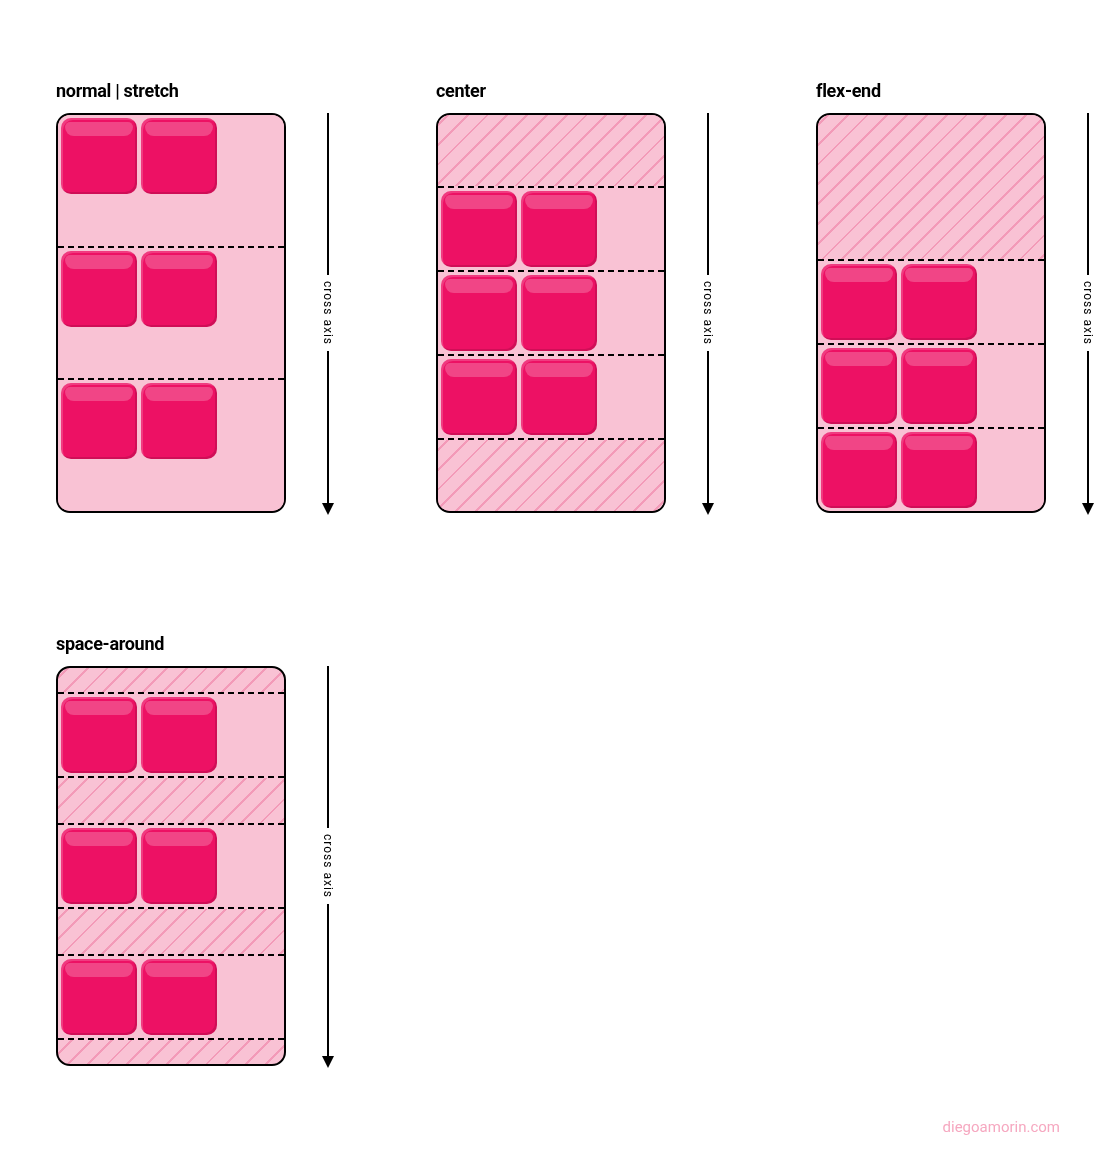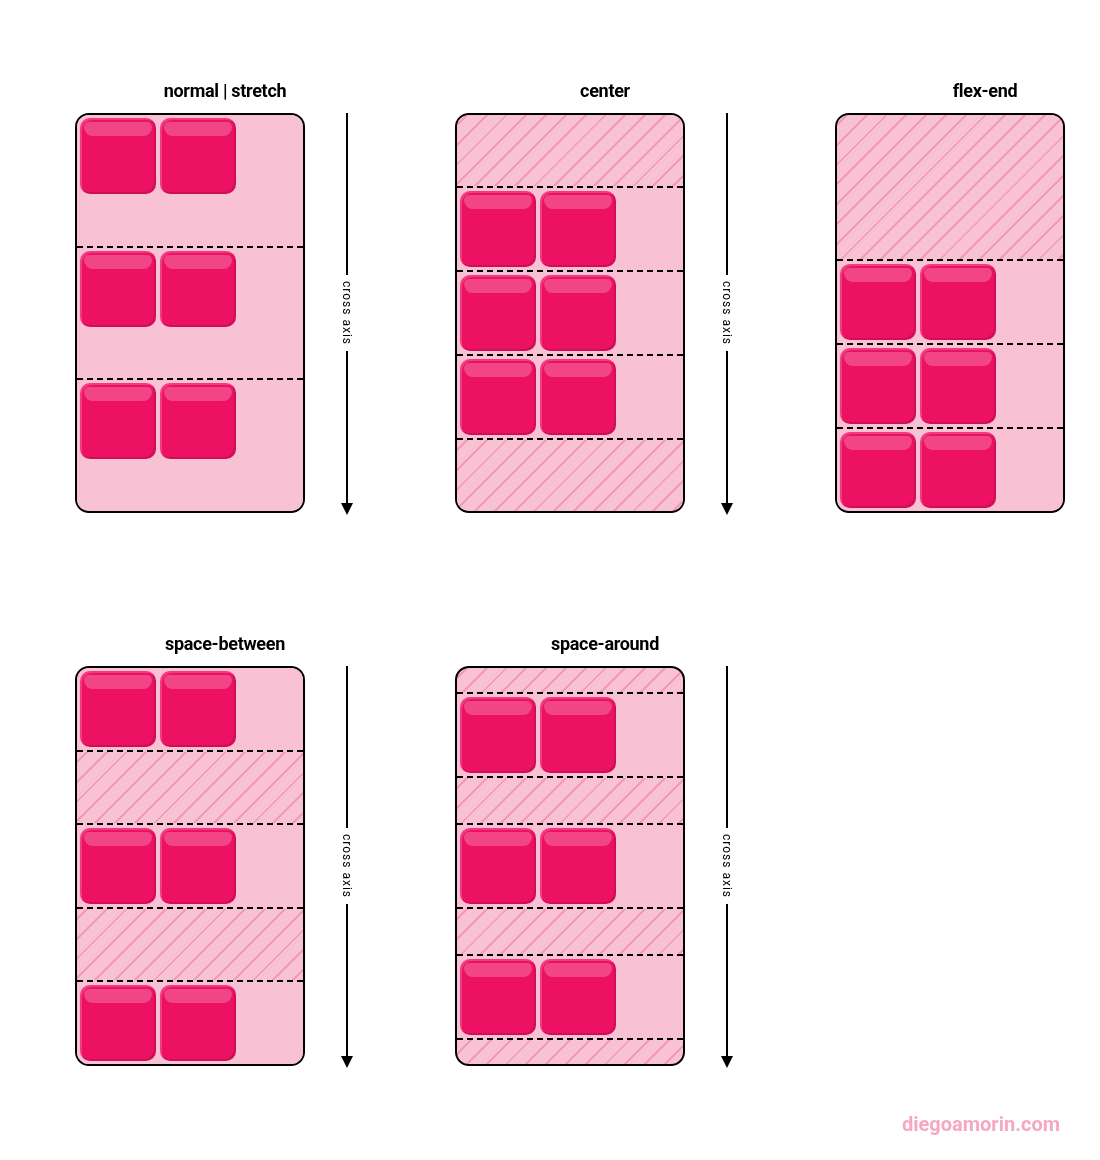--- a/index.html
+++ b/index.html
@@ -10,22 +10,21 @@
     font-family: -apple-system, BlinkMacSystemFont, "Segoe UI", Roboto, sans-serif;
     width: 1100px;
     height: 1160px;
     position: relative;
   }
   .grid {
     display: grid;
     grid-template-columns: repeat(3, 1fr);
     grid-template-rows: repeat(2, 1fr);
     gap: 120px 80px;
-    padding: 80px 50px 60px 75px;
-    text-align: center;
+    padding: 80px 50px 60px 56px;
   }
   .panel {
     position: relative;
   }
   .title {
     font-weight: 700;
     font-size: 18px;
     color: #000;
     margin-bottom: 12px;
     letter-spacing: -0.3px;
@@ -124,23 +123,23 @@
     justify-content: center;
   }
   .spacer {
     flex: none;
   }
   .fill { flex: 1; background: inherit; }
   .credit {
     position: absolute;
     bottom: 24px;
     right: 40px;
-    font-size: 20px;
+    font-size: 15px;
     color: #f6a8c0;
-    font-weight: 700;
+    font-weight: 400;
   }
 </style>
 </head>
 <body>
 
 <div class="grid">
 
   <div class="panel">
     <div class="title">normal | stretch</div>
     <div class="diagram">
@@ -216,47 +215,20 @@
       </div>
       <div class="axis">
         <div class="axis-wrap">
           <div class="axis-line"></div>
           <div class="axis-label">cross axis</div>
         </div>
       </div>
     </div>
   </div>
 
-  <div class="panel">
-    <div class="title">space-between</div>
-    <div class="diagram">
-      <div class="container hatched">
-        <div class="row">
-          <div class="box"></div>
-          <div class="box"></div>
-        </div>
-        <div class="fill"></div>
-        <div class="row" style="border-top:2.5px dashed #000;">
-          <div class="box"></div>
-          <div class="box"></div>
-        </div>
-        <div class="fill"></div>
-        <div class="row last" style="border-top:2.5px dashed #000;">
-          <div class="box"></div>
-          <div class="box"></div>
-        </div>
-      </div>
-      <div class="axis">
-        <div class="axis-wrap">
-          <div class="axis-line"></div>
-          <div class="axis-label">cross axis</div>
-        </div>
-      </div>
-    </div>
-  </div>
 
   <div class="panel">
     <div class="title">space-around</div>
     <div class="diagram">
       <div class="container hatched">
         <div class="spacer" style="height:24px;"></div>
         <div class="row" style="border-top:2.5px dashed #000;">
           <div class="box"></div>
           <div class="box"></div>
         </div>

